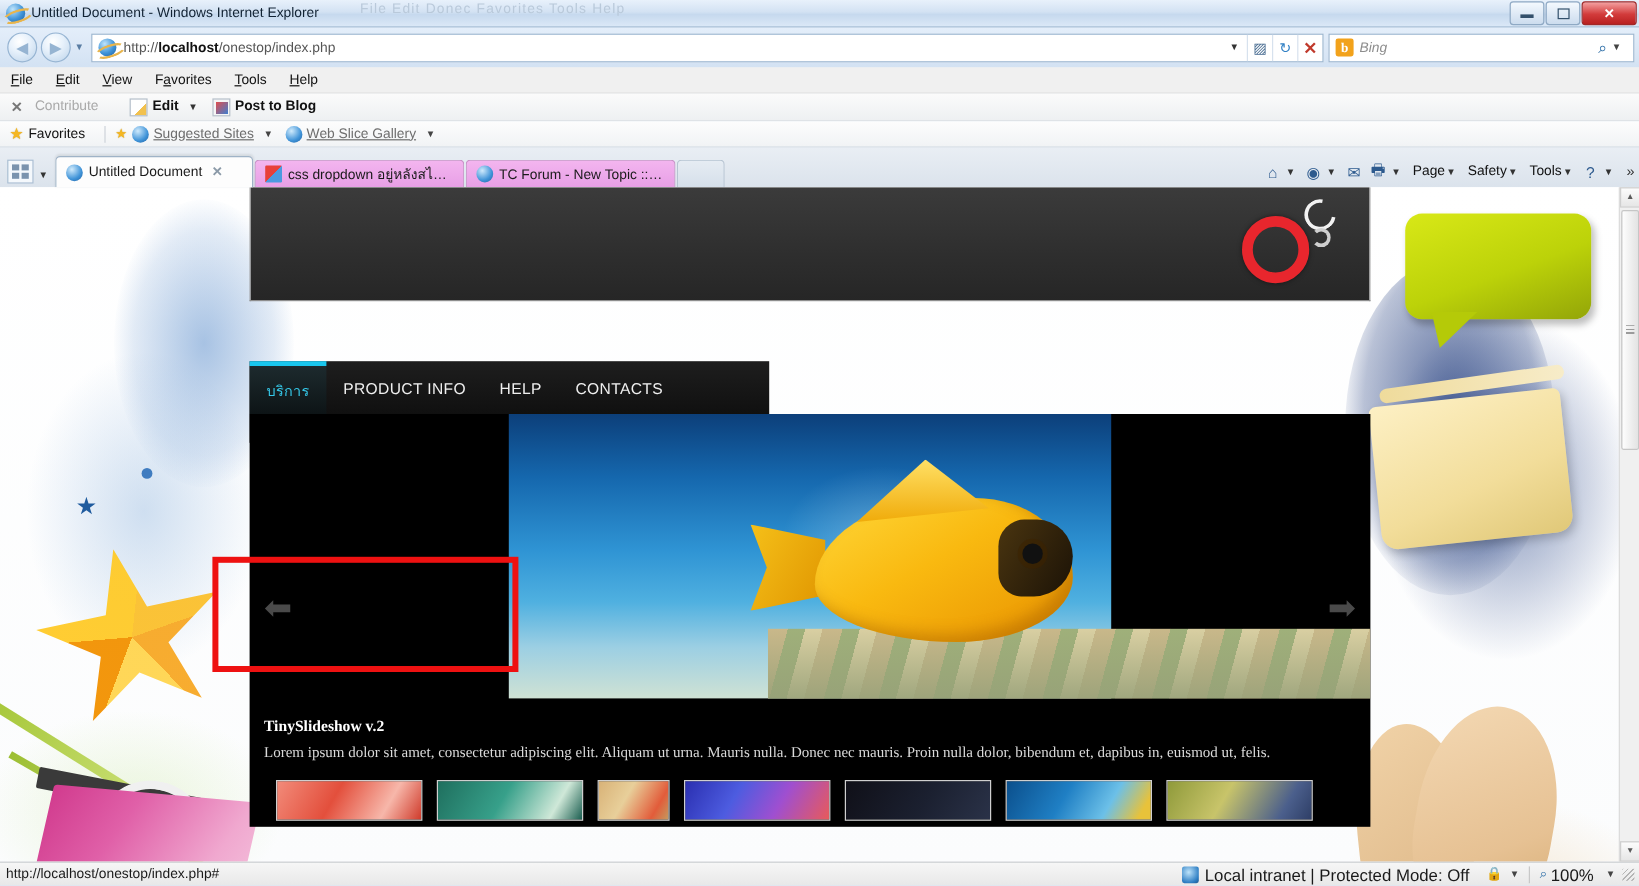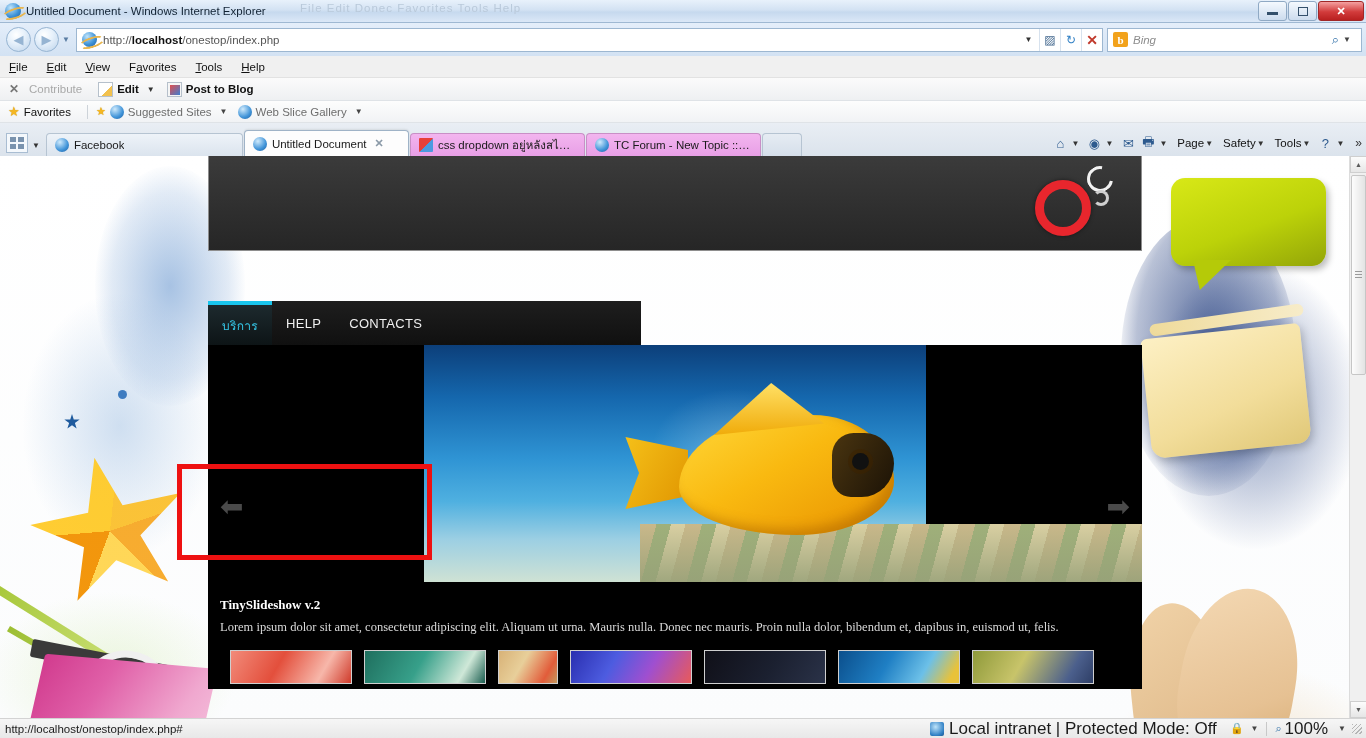--- a/index.html
+++ b/index.html
@@ -102,21 +102,21 @@
   .menuitem u{ text-decoration:underline; }
 
   
   .contribbar{
     position:absolute; left:0; top:78px; width:1366px; height:23px;
     background:linear-gradient(to bottom,#fbfbfb,#eef0f2);
     display:flex; align-items:center; padding-left:9px;
     border-bottom:1px solid #dfe3e7;
   }
   .cb-x{ font-size:12px; color:#777; margin-right:10px; font-weight:bold;}
-  .cb-dis{ font-size:11.5px; color:#a9a9a9; margin-right:16px;}
+  .cb-dis{ font-size:11.5px; color:#a9a9a9; margin-right:26px;}
   .cb-icon{
     width:15px;height:15px;margin-right:4px;border:1px solid #b6c0cb;background:#fff;
     position:relative; flex:none;
   }
   .cb-icon.edit{background:linear-gradient(135deg,#fff 60%,#f2c14e 60%);}
   .cb-icon.blog{background:#f5f5f5;}
   .cb-icon.blog::after{content:"";position:absolute;left:2px;top:2px;width:10px;height:10px;
     background:linear-gradient(135deg,#e04e4e,#3f7fd0);}
   .cb-lbl{ font-size:11.5px; color:#111; font-weight:bold; margin-right:8px;}
   .cb-caret{ font-size:8px; color:#333; margin-right:12px;}
@@ -124,21 +124,21 @@
   
   .favbar{
     position:absolute; left:0; top:101px; width:1366px; height:22px;
     background:linear-gradient(to bottom,#fdfdfd,#f1f3f5);
     display:flex; align-items:center; padding-left:8px;
     border-bottom:1px solid #dfe3e7;
   }
   .star{ color:#f5b722; font-size:13px; margin-right:4px; text-shadow:0 0 1px #b8860b;}
   .star.small{font-size:11px;}
   .fav-lbl{font-size:11.5px;color:#111;margin-right:8px;}
-  .fav-lbl.grey{color:#6e6e6e;}
+  .fav-lbl.grey{color:#6e6e6e;text-decoration:underline;}
   .fav-sep{width:1px;height:14px;background:#cdd3d9;margin:0 8px;}
   .mini-ie{
     width:14px;height:14px;border-radius:50%;margin-right:4px; flex:none;
     background:radial-gradient(circle at 35% 30%,#cfeafc,#3f93d8 60%,#205e9d);
   }
   .fav-caret{font-size:8px;color:#444;margin-right:10px;}
 
   
   .tabstrip{
     position:absolute; left:0; top:123px; width:1366px; height:33px;
@@ -429,21 +429,21 @@
     position:absolute; left:0; top:718px; width:1366px; height:20px;
     background:linear-gradient(to bottom,#f6f6f6,#e8e8e8);
     border-top:1px solid #d3d3d3; display:flex; align-items:center;
   }
   .st-url{font-size:11.5px;color:#1a1a1a;margin-left:5px;white-space:nowrap;}
   .st-right{margin-left:auto;display:flex;align-items:center;padding-right:4px;}
   .st-zoneicon{
     width:14px;height:14px;margin-right:5px;border-radius:2px;flex:none;
     background:radial-gradient(circle at 40% 35%,#bde3fa,#2f7fc4 70%,#1b558c);
   }
-  .st-txt{font-size:17px;color:#1a1a1a;margin-right:14px;white-space:nowrap;}
+  .st-txt{font-size:14px;color:#1a1a1a;margin-right:14px;white-space:nowrap;}
   .st-sep{width:1px;height:14px;background:#c8c8c8;margin:0 8px;}
   .st-lock{font-size:11px;color:#6d6d6d;}
   .st-caret{font-size:8px;color:#444;margin-left:6px;}
   .st-zoomic{color:#2f6fa8;font-size:11px;margin-right:3px;}
   .st-grip{
     width:10px;height:10px;margin-left:6px;
     background:repeating-linear-gradient(135deg,#b5b5b5 0 1px,transparent 1px 3px);
   }
 </style>
 </head>
@@ -518,24 +518,20 @@
 
 <div class="tabstrip">
   <div class="quicktab">
       <i></i>
       <i></i>
       <i></i>
       <i></i>
     </div>
   <span class="qt-caret">▼</span>
 
-  <div class="tab" style="width:197px;">
-    <span class="tab-ico"></span>
-    <span class="tab-lbl">Facebook</span>
-  </div>
 
   <div class="tab active" style="width:165px;">
     <span class="tab-ico"></span>
     <span class="tab-lbl">Untitled Document</span>
     <span class="tab-close">✕</span>
   </div>
 
   <div class="tab pink" style="width:175px;">
     <span class="tab-ico win"></span>
     <span class="tab-lbl">css dropdown อยู่หลังสไล - ...</span>
@@ -598,20 +594,23 @@
           <div class="logo-swirl2"></div>
         </div>
       </div>
     </div>
 
     <div class="navbar">
       <div class="navitem active">
         <span>บริการ</span>
       </div>
       <div class="navitem">
+        <span>PRODUCT INFO</span>
+      </div>
+      <div class="navitem">
         <span>HELP</span>
       </div>
       <div class="navitem">
         <span>CONTACTS</span>
       </div>
       <div class="nav-strip"></div>
     </div>
 
     <div class="slideshow">
       <div class="ss-photo">

